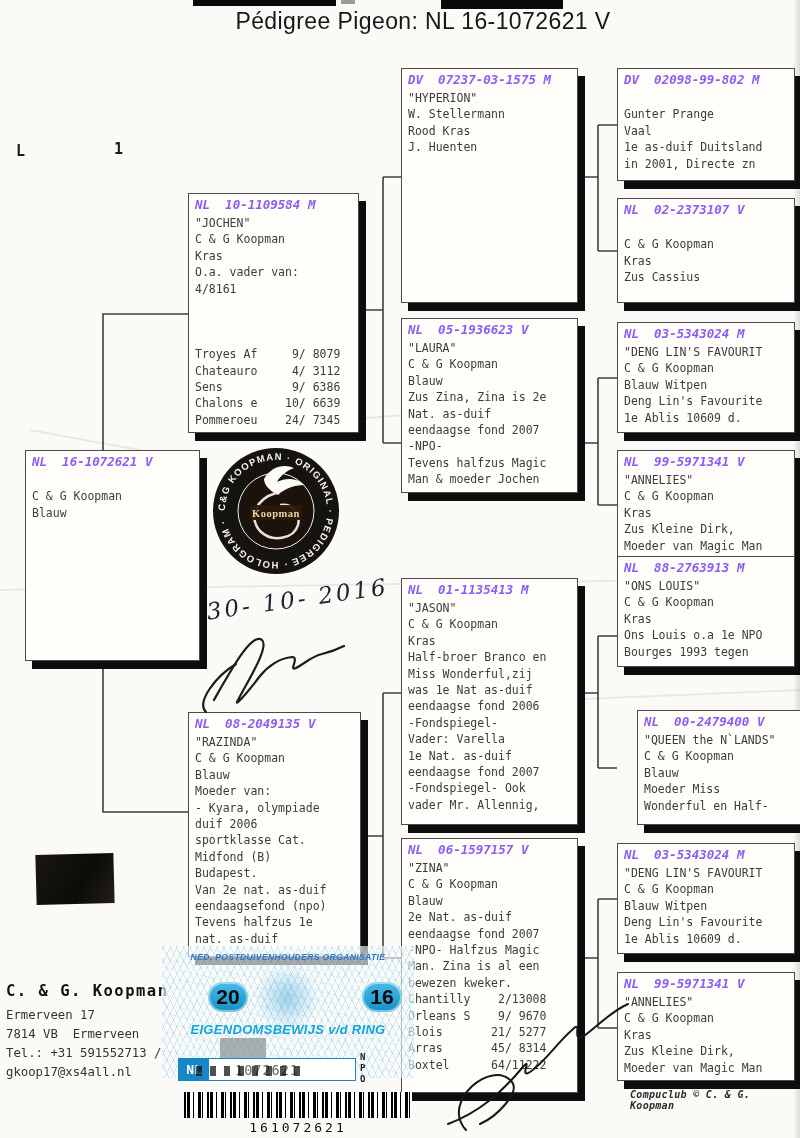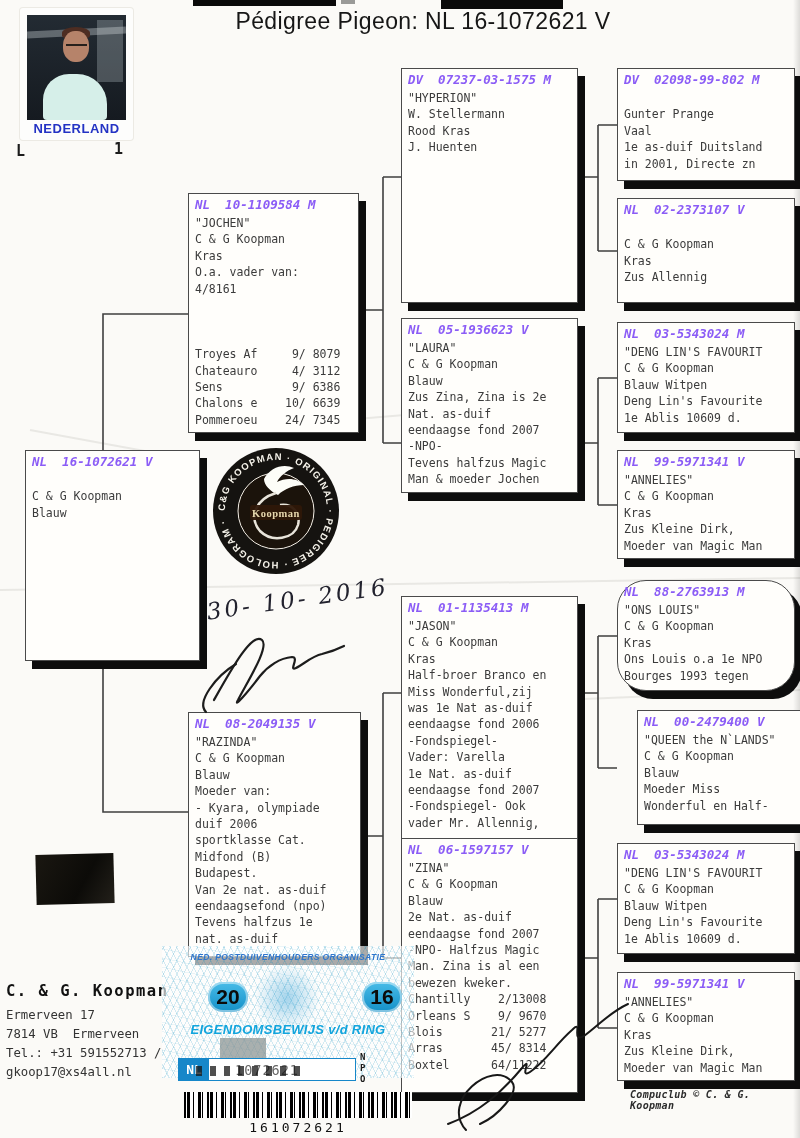--- a/index.html
+++ b/index.html
@@ -39,27 +39,27 @@
   .pbox{position:absolute;background:#fffefb;border:1px solid #4a4a4a;
         box-shadow:7px 8px 0 0 #0d0d0d;padding:3px 5px 4px 6px;color:#3b3b3b;}
   .pbox-header{color:#8b5cf6;font-weight:bold;font-style:italic;font-size:12.5px;
         white-space:pre;margin-bottom:3px;}
   .pbox-body div{font-size:11.5px;line-height:16.4px;white-space:pre;}
   .b-main{left:25px;top:450px;width:162px;min-height:202px;}
   .b-sire{left:188px;top:193px;width:158px;min-height:228px;}
   .b-dam {left:188px;top:712px;width:160px;min-height:236px;}
   .b-ss  {left:401px;top:68px; width:164px;min-height:226px;}
   .b-sd  {left:401px;top:318px;width:164px;min-height:156px;}
-  .b-ds  {left:401px;top:578px;width:164px;min-height:238px;margin-top:18px;}
+  .b-ds  {left:401px;top:578px;width:164px;min-height:238px;}
   .b-dd  {left:401px;top:838px;width:164px;min-height:246px;}
   .b-sss {left:617px;top:68px; width:165px;min-height:104px;}
   .b-ssd {left:617px;top:198px;width:165px;min-height:96px;}
   .b-sds {left:617px;top:322px;width:165px;min-height:102px;}
   .b-sdd {left:617px;top:450px;width:165px;min-height:100px;}
-  .b-dss {left:617px;top:580px;width:165px;min-height:102px;border-radius:29px;}
+  .b-dss {left:617px;top:556px;width:165px;min-height:102px;}
   .b-dsd {left:617px;top:710px;width:165px;min-height:106px;margin-left:20px;}
   .b-dds {left:617px;top:843px;width:165px;min-height:102px;}
   .b-ddd {left:617px;top:972px;width:165px;min-height:100px;}
 
   
   .hand-date{left:206px;top:586px;font-family:"DejaVu Serif",serif;font-style:italic;
         font-size:23px;color:#22222e;letter-spacing:3px;transform:rotate(-8deg);white-space:pre;}
 
   .dark-photo{left:36px;top:854px;width:78px;height:50px;transform:rotate(-1.5deg);
         background:linear-gradient(120deg,#1a1711,#0c0b08 60%,#23201a);}
@@ -134,31 +134,20 @@
     </g>
   </svg>
 
   <div class="abs art1"></div>
   <div class="abs art2"></div>
   <div class="abs art3"></div>
   <div class="abs edge-shade"></div>
 
   <div class="abs title">Pédigree Pigeon: NL  16-1072621 V</div>
 
-  <div class="abs stamp">
-    <div class="stamp-photo">
-      <div class="window-light"></div>
-      <div class="beam"></div>
-      <div class="shirt"></div>
-      <div class="hair"></div>
-      <div class="head"></div>
-      <div class="glasses"></div>
-    </div>
-    <div class="stamp-country">NEDERLAND</div>
-  </div>
   <div class="abs stamp-l">L</div>
   <div class="abs stamp-r">1</div>
 
   <div class="pbox b-main">
     <div class="pbox-header">NL  16-1072621 V</div>
     <div class="pbox-body">
         <div>&nbsp;</div>
         <div>C &amp; G Koopman</div>
         <div>Blauw</div>
       </div>
@@ -267,21 +256,21 @@
         <div>1e as-duif Duitsland</div>
         <div>in 2001, Directe zn</div>
       </div>
   </div>
   <div class="pbox b-ssd">
     <div class="pbox-header">NL  02-2373107 V</div>
     <div class="pbox-body">
         <div>&nbsp;</div>
         <div>C &amp; G Koopman</div>
         <div>Kras</div>
-        <div>Zus Allennig</div>
+        <div>Zus Cassius</div>
       </div>
   </div>
   <div class="pbox b-sds">
     <div class="pbox-header">NL  03-5343024 M</div>
     <div class="pbox-body">
         <div>"DENG LIN'S FAVOURIT</div>
         <div>C &amp; G Koopman</div>
         <div>Blauw Witpen</div>
         <div>Deng Lin's Favourite</div>
         <div>1e Ablis 10609 d.</div>

